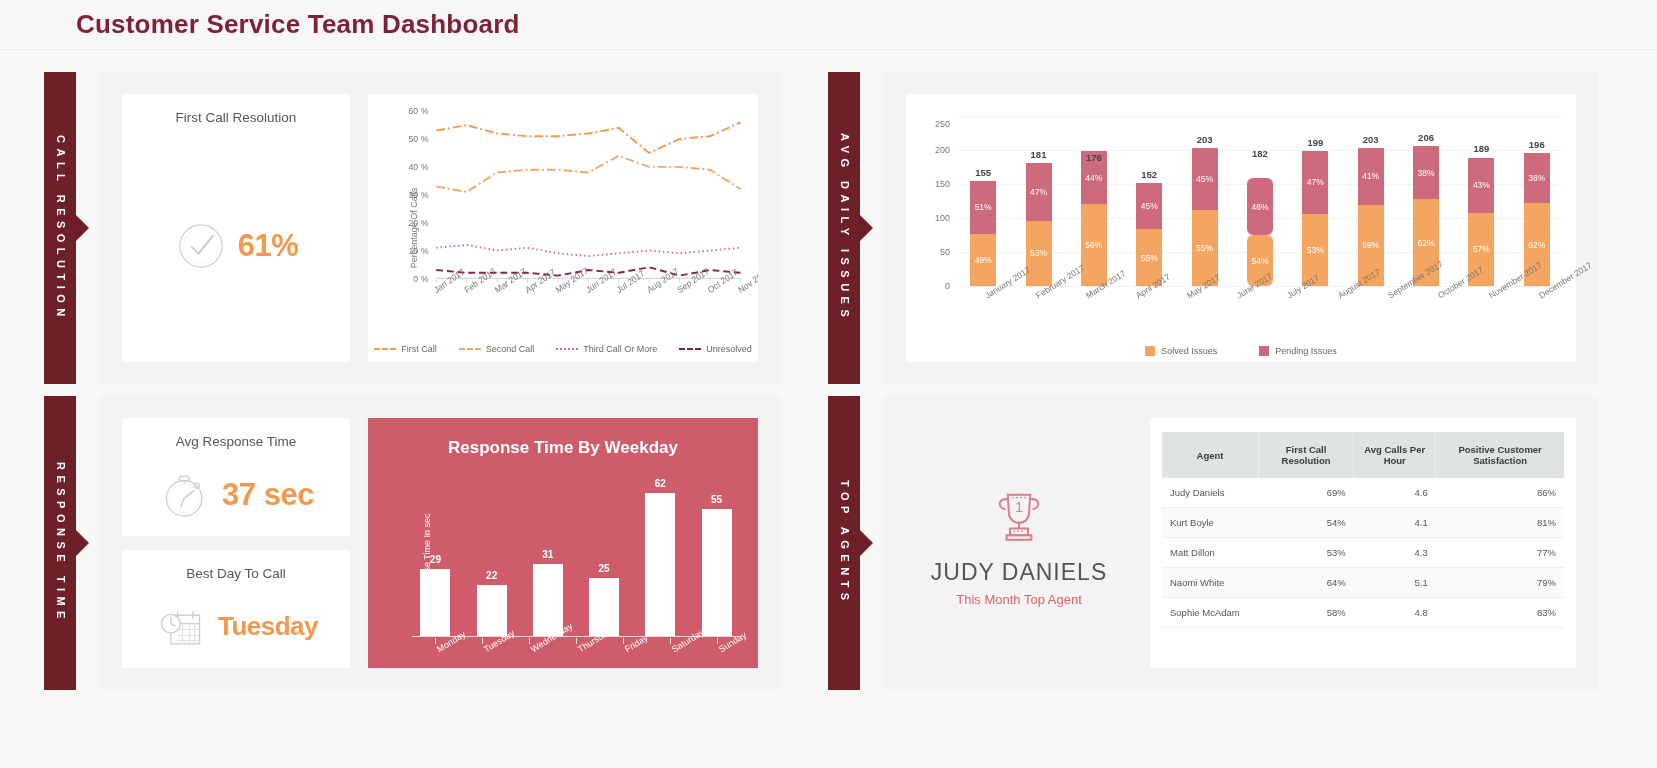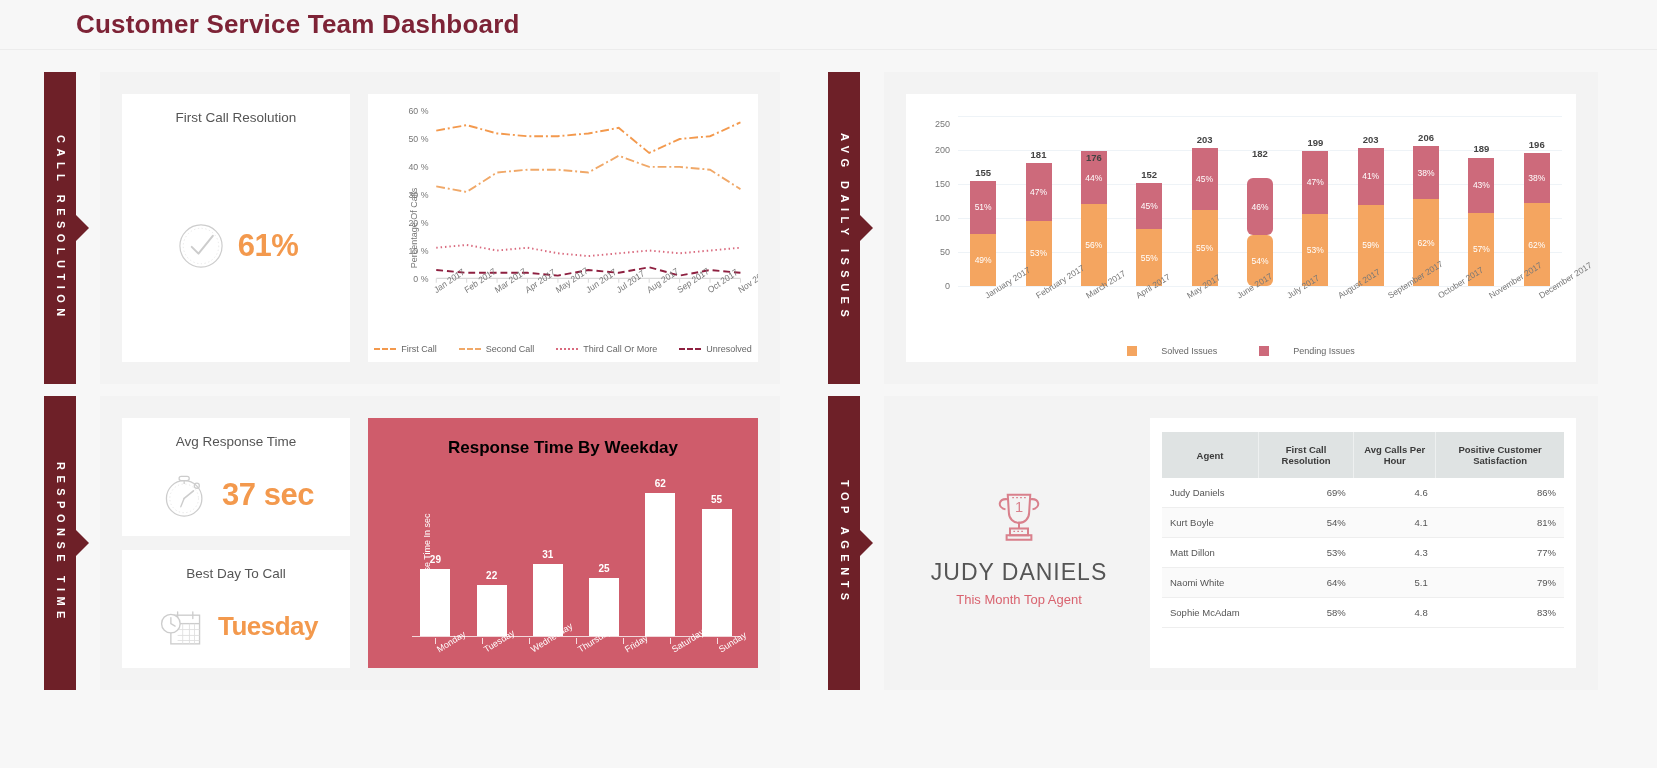--- a/index.html
+++ b/index.html
@@ -101,26 +101,26 @@
   .sb-xaxis { position: absolute; left: 52px; right: 14px; top: 192px; height: 58px; }
   .sb-xlabel {
     position: absolute; font-size: 8.5px; color: #777;
     transform-origin: left top; transform: rotate(-32deg);
     white-space: nowrap;
   }
   .sb-legend {
     position: absolute; bottom: 6px; left: 0; width: 100%;
     display: flex; justify-content: center; gap: 42px; font-size: 9px; color: #666;
   }
-  .sb-legend span.lg { display: flex; align-items: flex-end; gap: 24px; }
+  .sb-legend span.lg { display: flex; align-items: flex-end; gap: 6px; }
   .swatch { width: 10px; height: 10px; display: inline-block; }
 
   
   .wd-card { background: #cf5c6b; flex: 1; position: relative; padding: 14px; }
-  .wd-title { text-align: center; color: #000000; font-size: 17px; font-weight: bold; margin-top: 6px; }
+  .wd-title { text-align: center; color: #ffffff; font-size: 17px; font-weight: bold; margin-top: 6px; }
   .wd-ytitle {
     position: absolute; left: 14px; top: 56%;
     transform: translateY(-50%) rotate(-90deg);
     font-size: 9px; color: #fff; white-space: nowrap;
   }
   .wd-plot { position: absolute; left: 44px; right: 18px; top: 56px; height: 162px; }
   .wd-bars { position: absolute; inset: 0; display: flex; align-items: flex-end; justify-content: space-between; }
   .wd-col { position: relative; height: 100%; display: flex; flex-direction: column; justify-content: flex-end; align-items: center; }
   .wd-bar { width: 30px; background: #fff; }
   .wd-val { position: absolute; font-size: 10px; font-weight: bold; color: #fff; }

